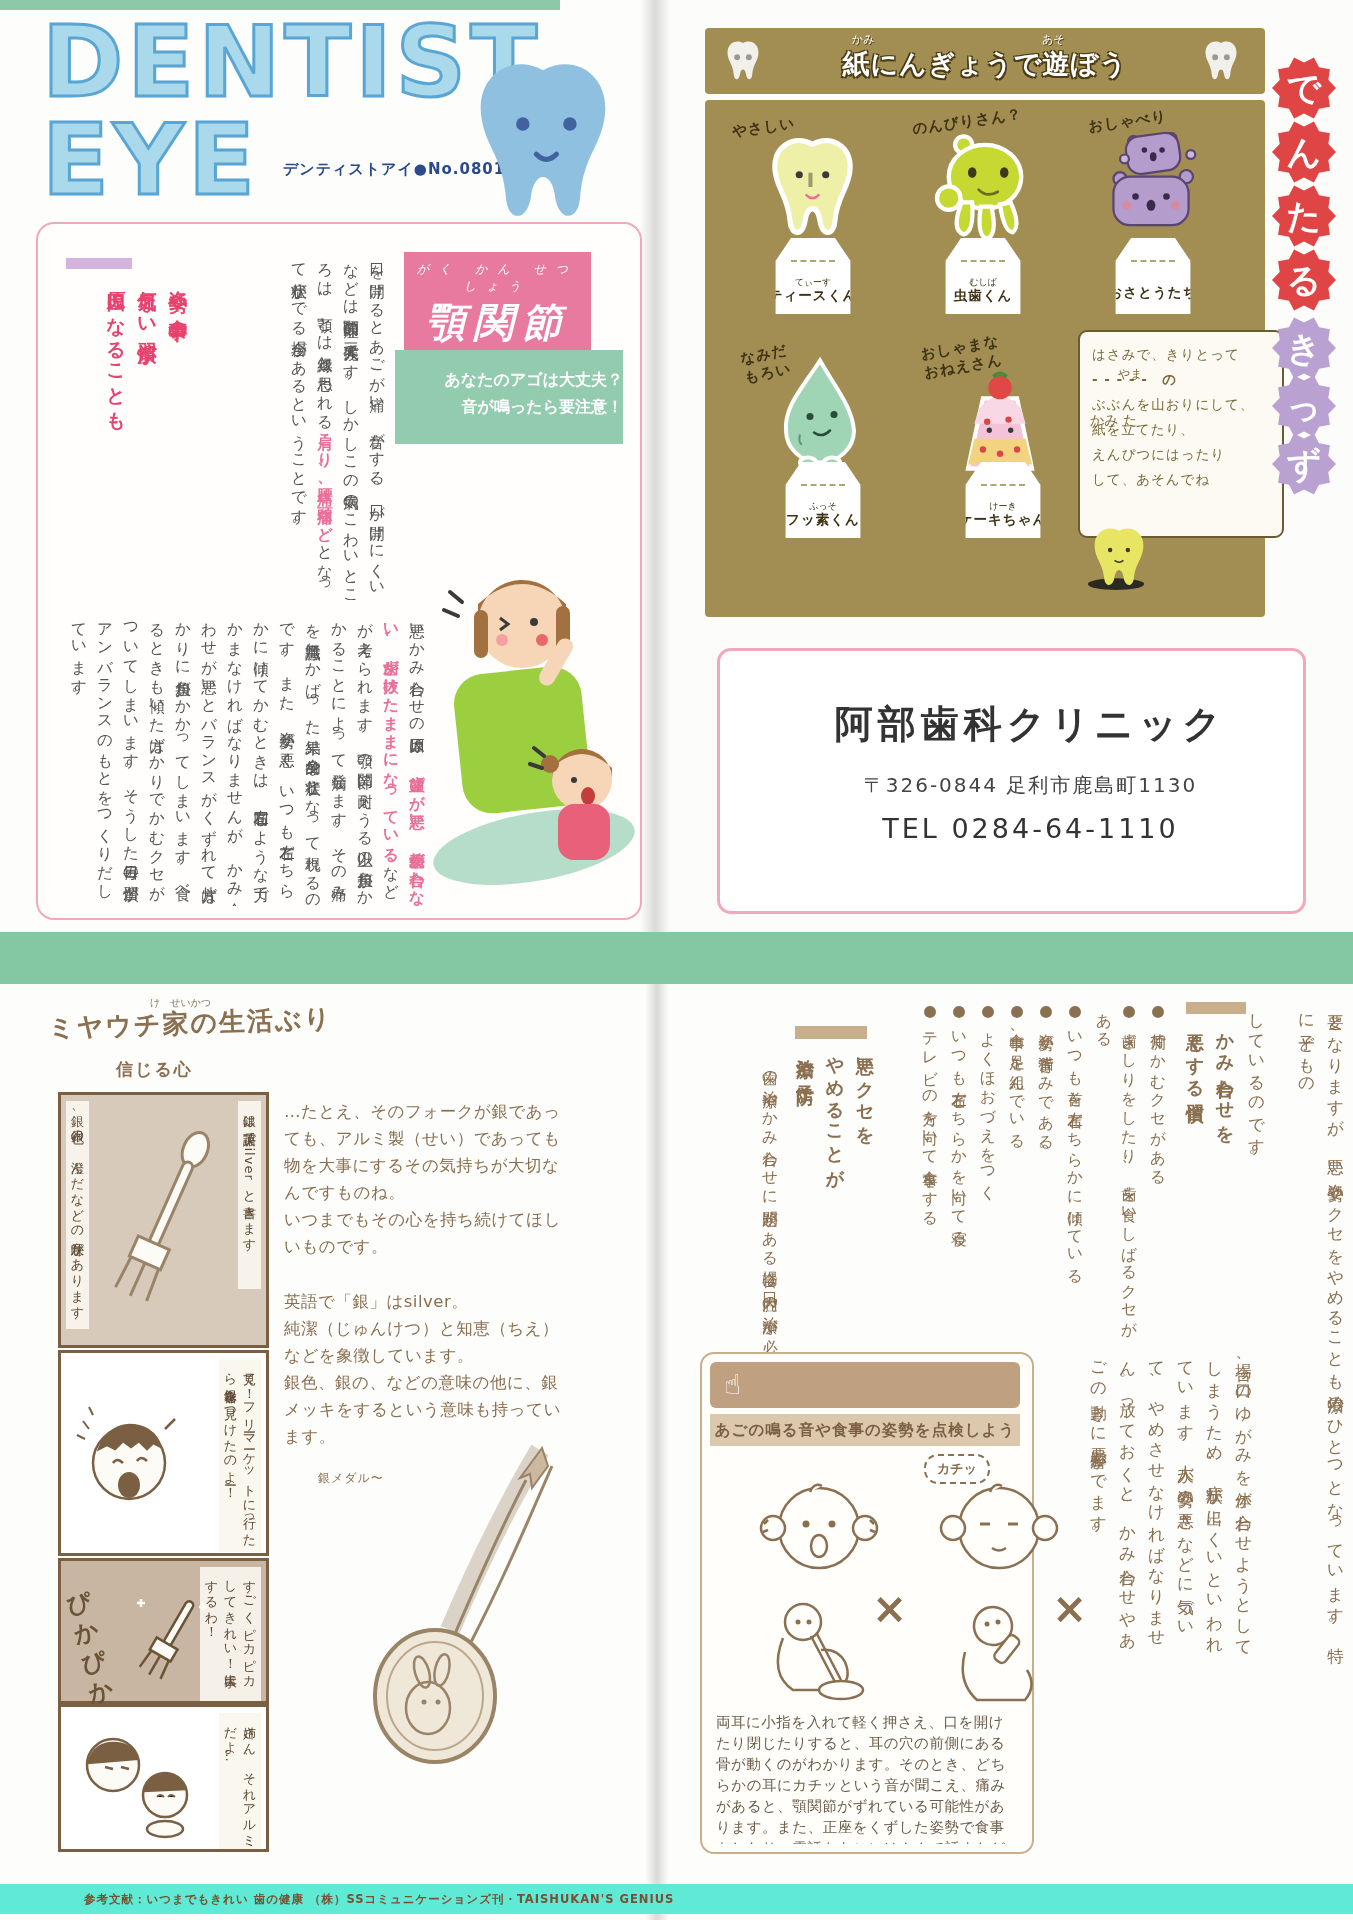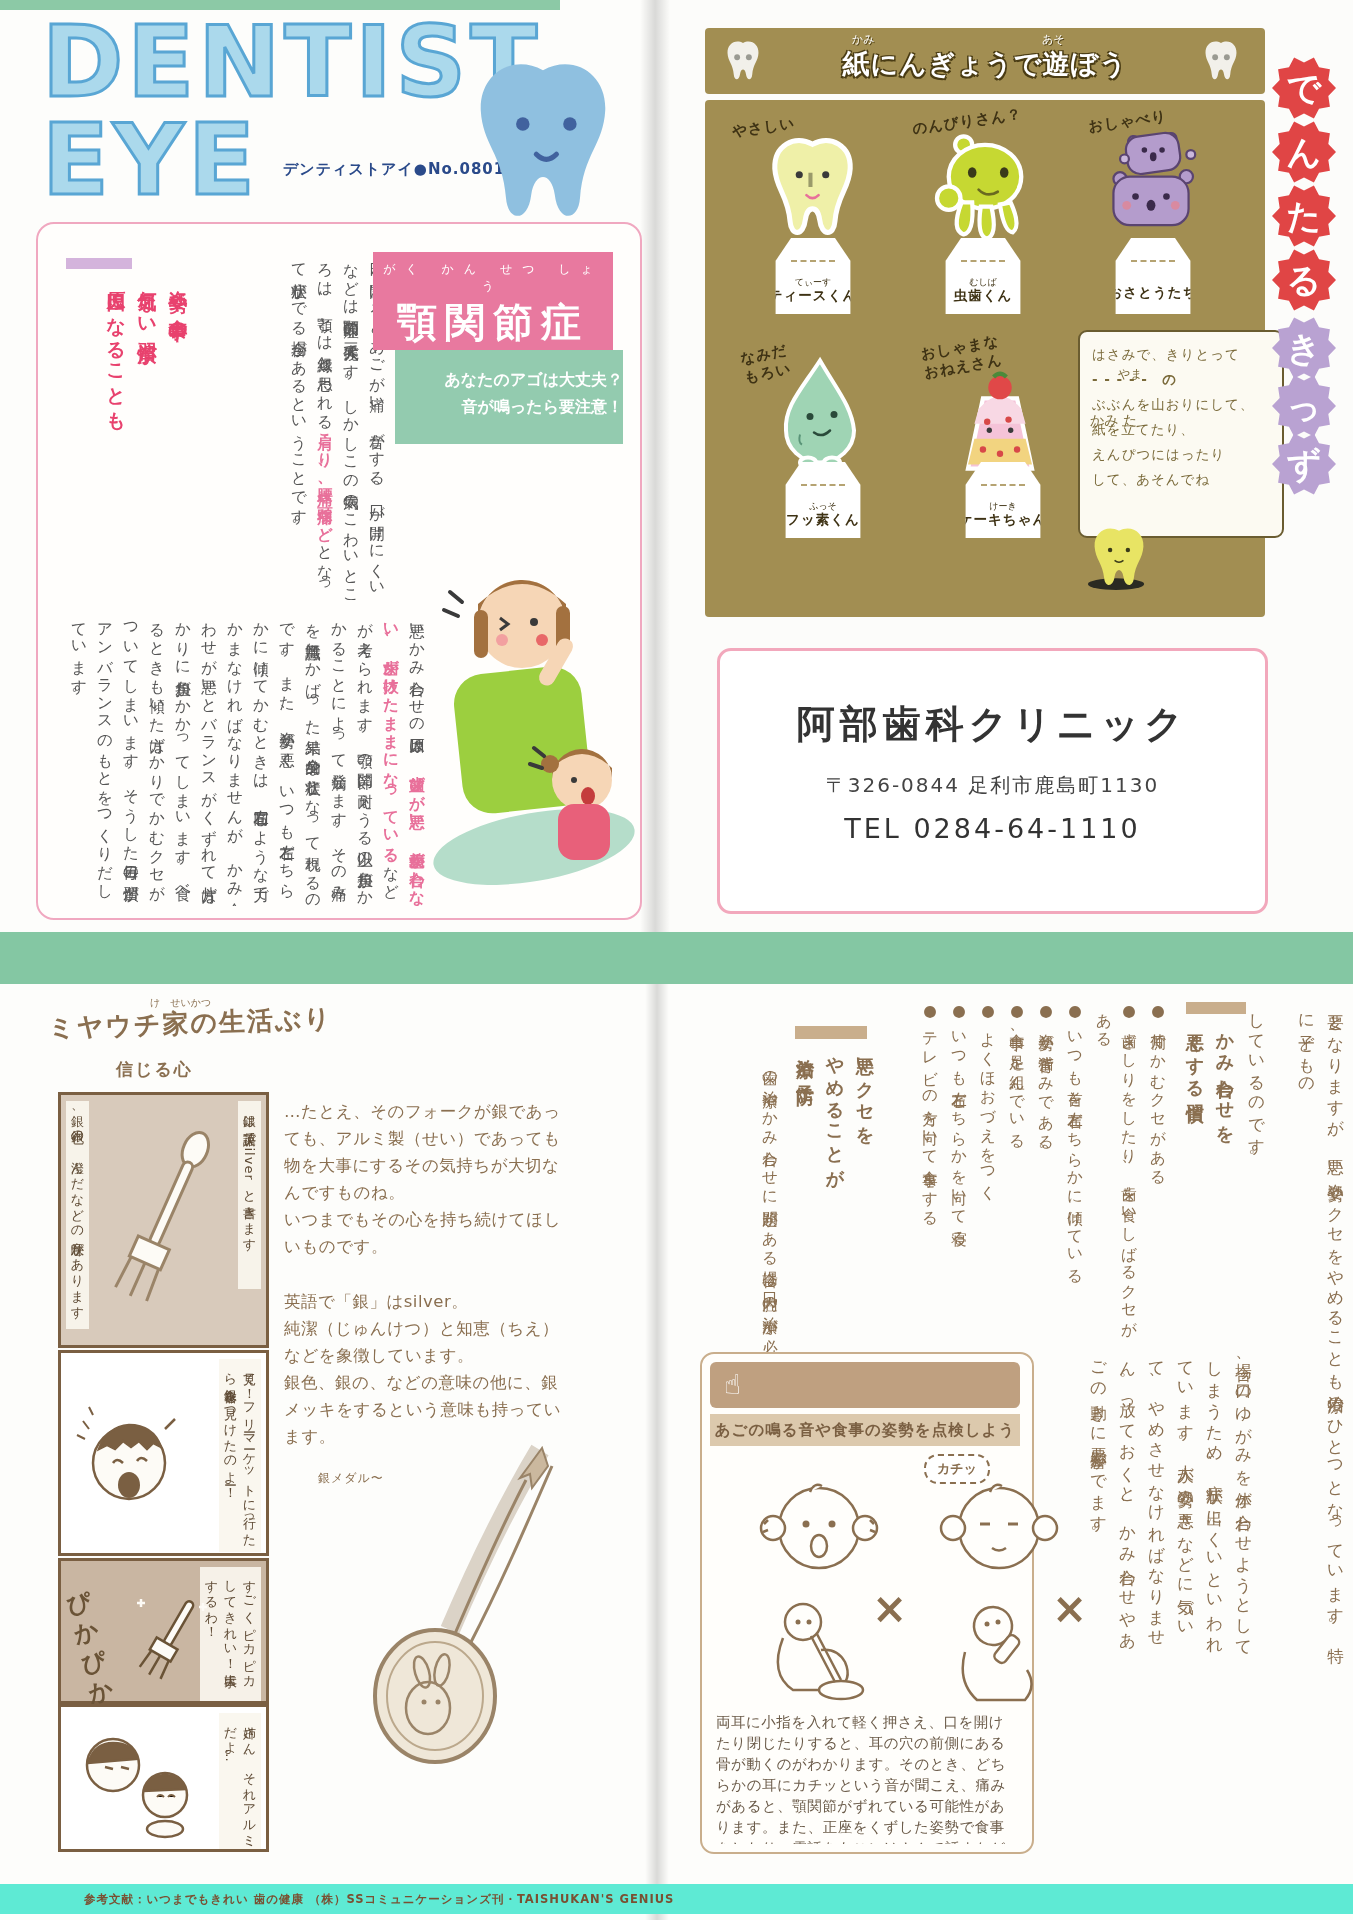--- a/index.html
+++ b/index.html
@@ -31,21 +31,21 @@
   .hdrfuri{color:#fff;font-size:11px;text-shadow:1px 1px 0 #4a3c14;}
   .trait{color:#3e3214;font-size:14.5px;font-weight:bold;letter-spacing:1px;}
   .stand{background:#fff;clip-path:polygon(30% 0,70% 0,84% 30%,84% 100%,16% 100%,16% 30%);}
   .dash{border-top:2px dashed #b5a372;}
   .cname{font-size:13.5px;font-weight:bold;color:#3e3214;text-align:center;letter-spacing:1px;}
   .cfuri{font-size:9px;color:#3e3214;text-align:center;}
   .instr{background:#fcfaf2;border:2px solid #6a5c30;border-radius:9px;}
   .instr div{font-size:13.5px;line-height:25px;color:#7a6a3a;letter-spacing:1px;}
   .seal{clip-path:polygon(100% 50%,88% 62.4%,90.5% 79.4%,73.5% 82.4%,65.5% 97.6%,50% 90%,34.5% 97.6%,26.5% 82.4%,9.5% 79.4%,12% 62.4%,0% 50%,12% 37.6%,9.5% 20.6%,26.5% 17.6%,34.5% 2.4%,50% 10%,65.5% 2.4%,73.5% 17.6%,90.5% 20.6%,88% 37.6%);
         color:#fff;font-size:34px;font-weight:800;text-align:center;line-height:64px;}
-  .clinicbox{border:3px solid #f2a8bc;border-radius:14px;background:#fff;text-align:center;}
+  .clinicbox{border:3px solid #f2a8bc;border-radius:14px;background:#fff;text-align:center;padding-left:38px;}
   .clname{font-size:38px;color:#333;letter-spacing:5px;font-weight:600;}
   .claddr{font-size:20px;color:#444;letter-spacing:2px;}
   .cltel{font-size:27px;color:#333;letter-spacing:3px;}
   .divband{background:#84c7a3;}
   
   .brown{color:#8a6f50;}
   .comictitle{font-size:26px;font-weight:800;color:#8a6f50;letter-spacing:2px;transform:rotate(-2deg);}
   .panel{border:3px solid #7a5f42;background:#fff;}
   .cap{writing-mode:vertical-rl;font-size:13px;line-height:19px;color:#5e4a34;
        background:rgba(250,246,238,.92);padding:4px 2px;letter-spacing:1px;}
@@ -90,21 +90,21 @@
 
 <div class="abs v lead" style="left:196px;top:252px;width:194px;height:348px;overflow:hidden;">
   <span>口を開けるとあごが痛い、音がする、口が開けにくいなどは顎関節症の三大兆候です。しかしこの病気のこわいところは、顎とは無縁と思われる</span><span class="hl">肩こり、腰痛、頭痛など</span><span>となって症状がでる場合があるということです。</span>
 </div>
 
 <div class="abs lavbar" style="left:66px;top:258px;width:66px;height:11px;"></div>
 <div class="abs v redhead pre" style="left:98px;top:276px;width:96px;height:200px;">姿勢や食事中の
 何気ない習慣が
 原因になることも</div>
 
-<div class="abs tmj" style="left:373px;top:252px;width:240px;height:98px;">
+<div class="abs tmj" style="left:404px;top:252px;width:187px;height:98px;font-style:italic;">
   <div class="furi">がく かん せつ しょう</div>
   <div class="ttl">顎関節症</div>
 </div>
 <div class="abs warn pre" style="left:395px;top:350px;width:228px;height:78px;text-align:right;">あなたのアゴは大丈夫？
 音が鳴ったら要注意！</div>
 
 <div class="abs v bodytxt" style="left:46px;top:612px;width:384px;height:294px;overflow:hidden;">
   <span>悪いかみ合わせの原因は、</span><span class="hl">歯並びが悪い、義歯が合わない、歯が抜けたままになっている</span><span>などが考えられます。</span><span>顎の関節に耐えうる以上の負担がかかることによって発病します。その痛みを無意識にかばった結果、全身的な症状となって現れるのです。また、姿勢が悪く、いつも左右どちらかに傾けてかむときは、左右同じような力でかまなければなりませんが、かみ合わせが悪いとバランスがくずれて片方ばかりに負担がかかってしまいます。</span><span>食べるときも傾いた方ばかりでかむクセがついてしまいます。そうした毎日の習慣がアンバランスのもとをつくりだしています。</span>
 </div>
 

